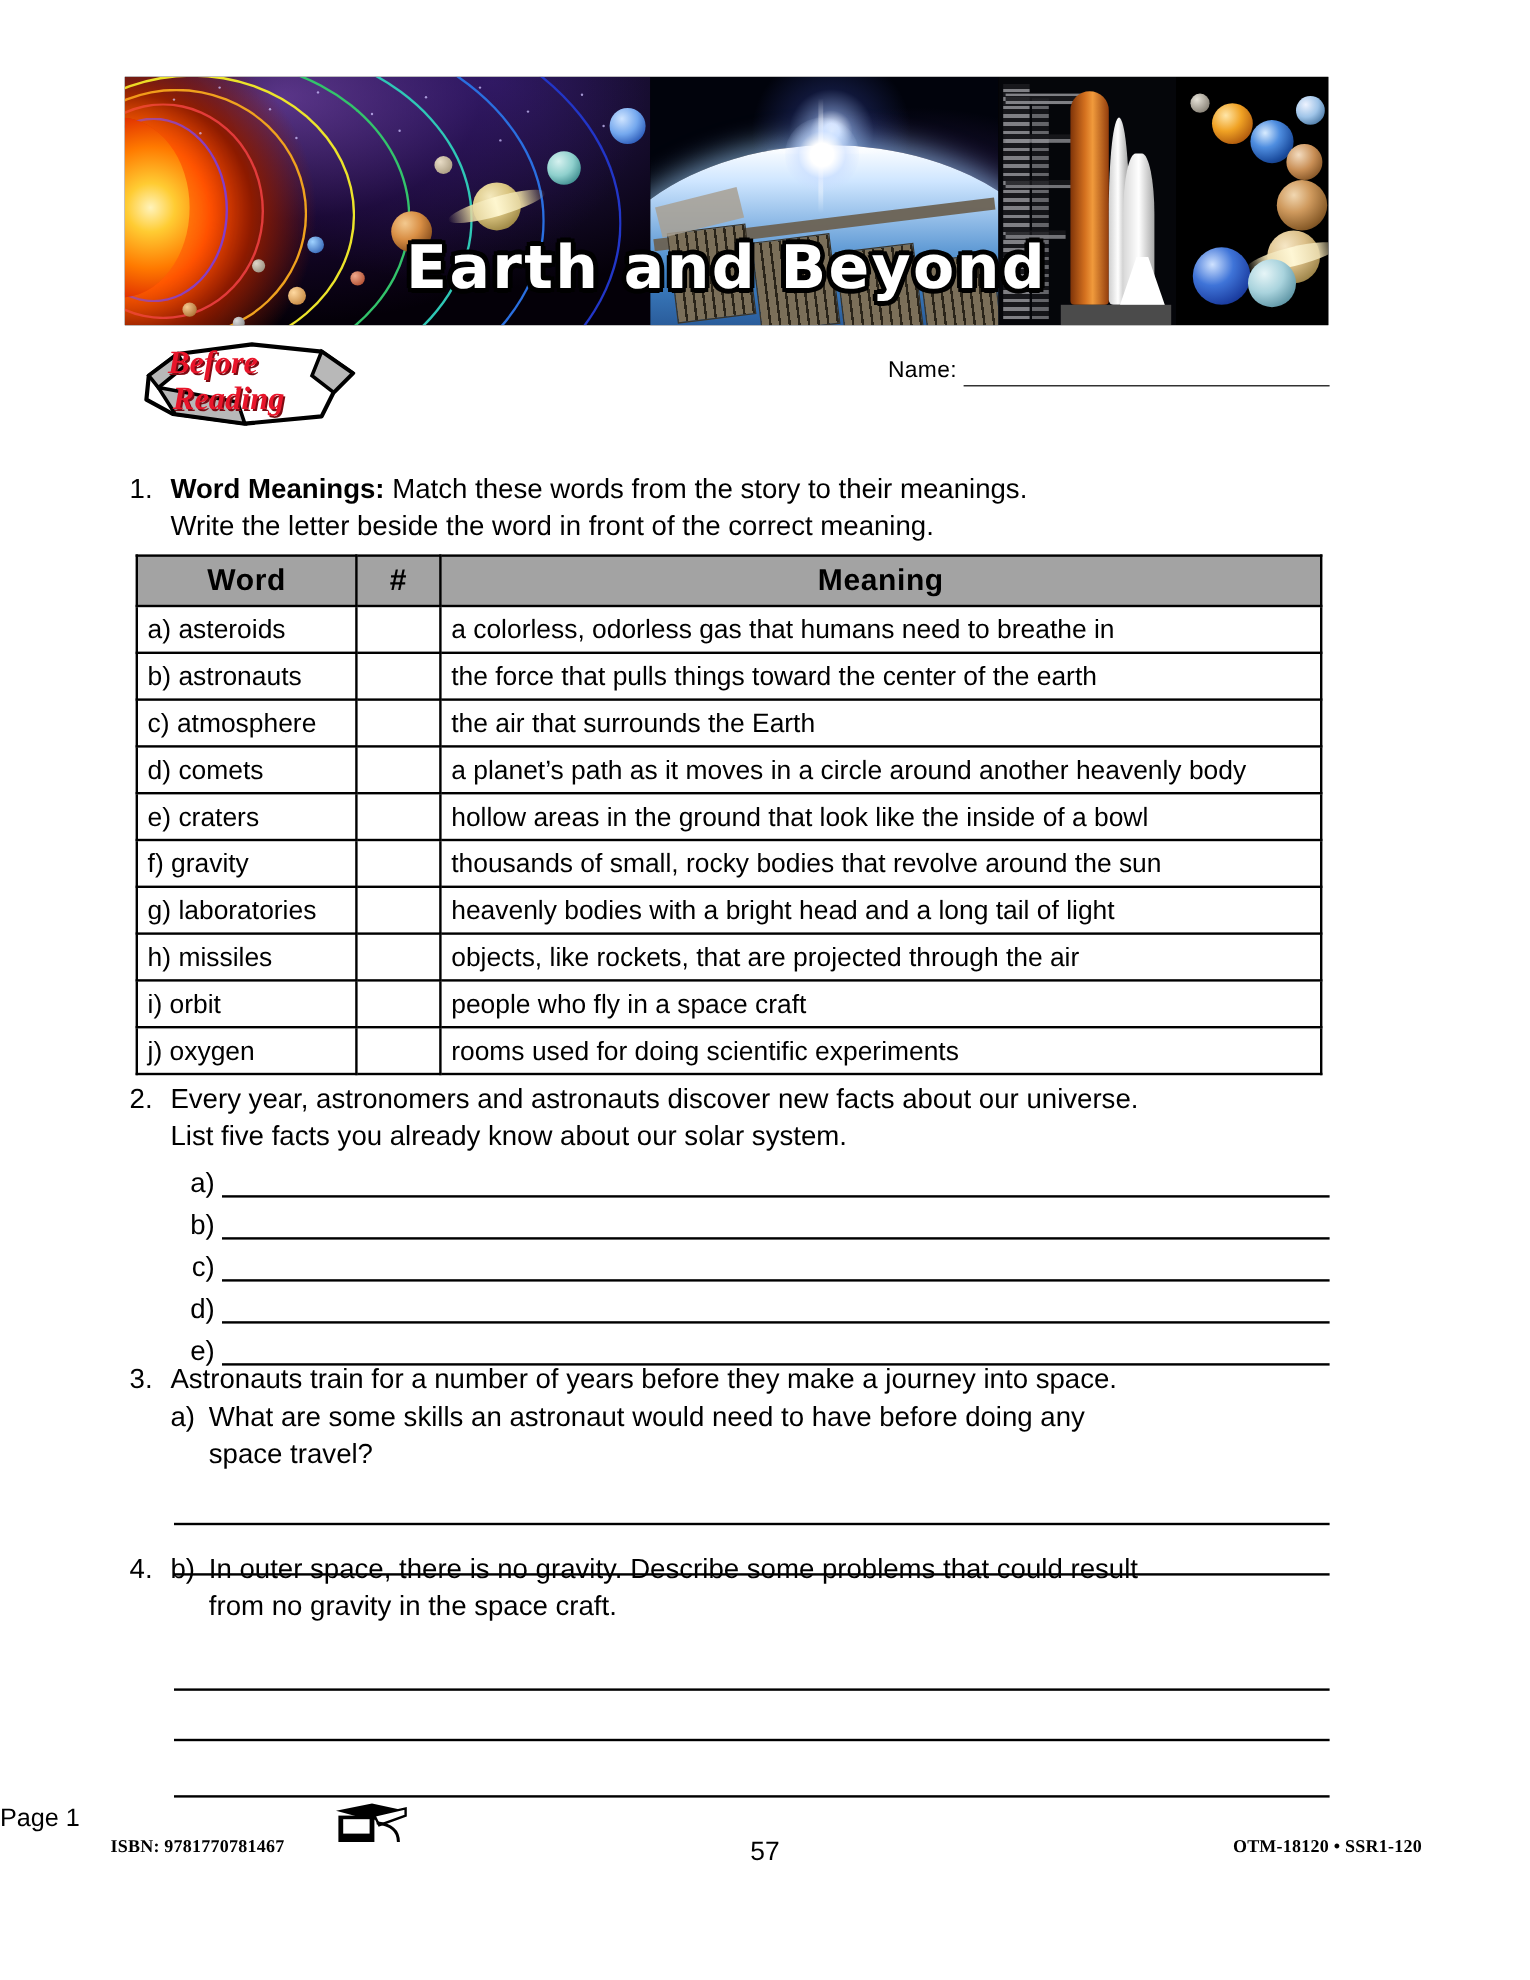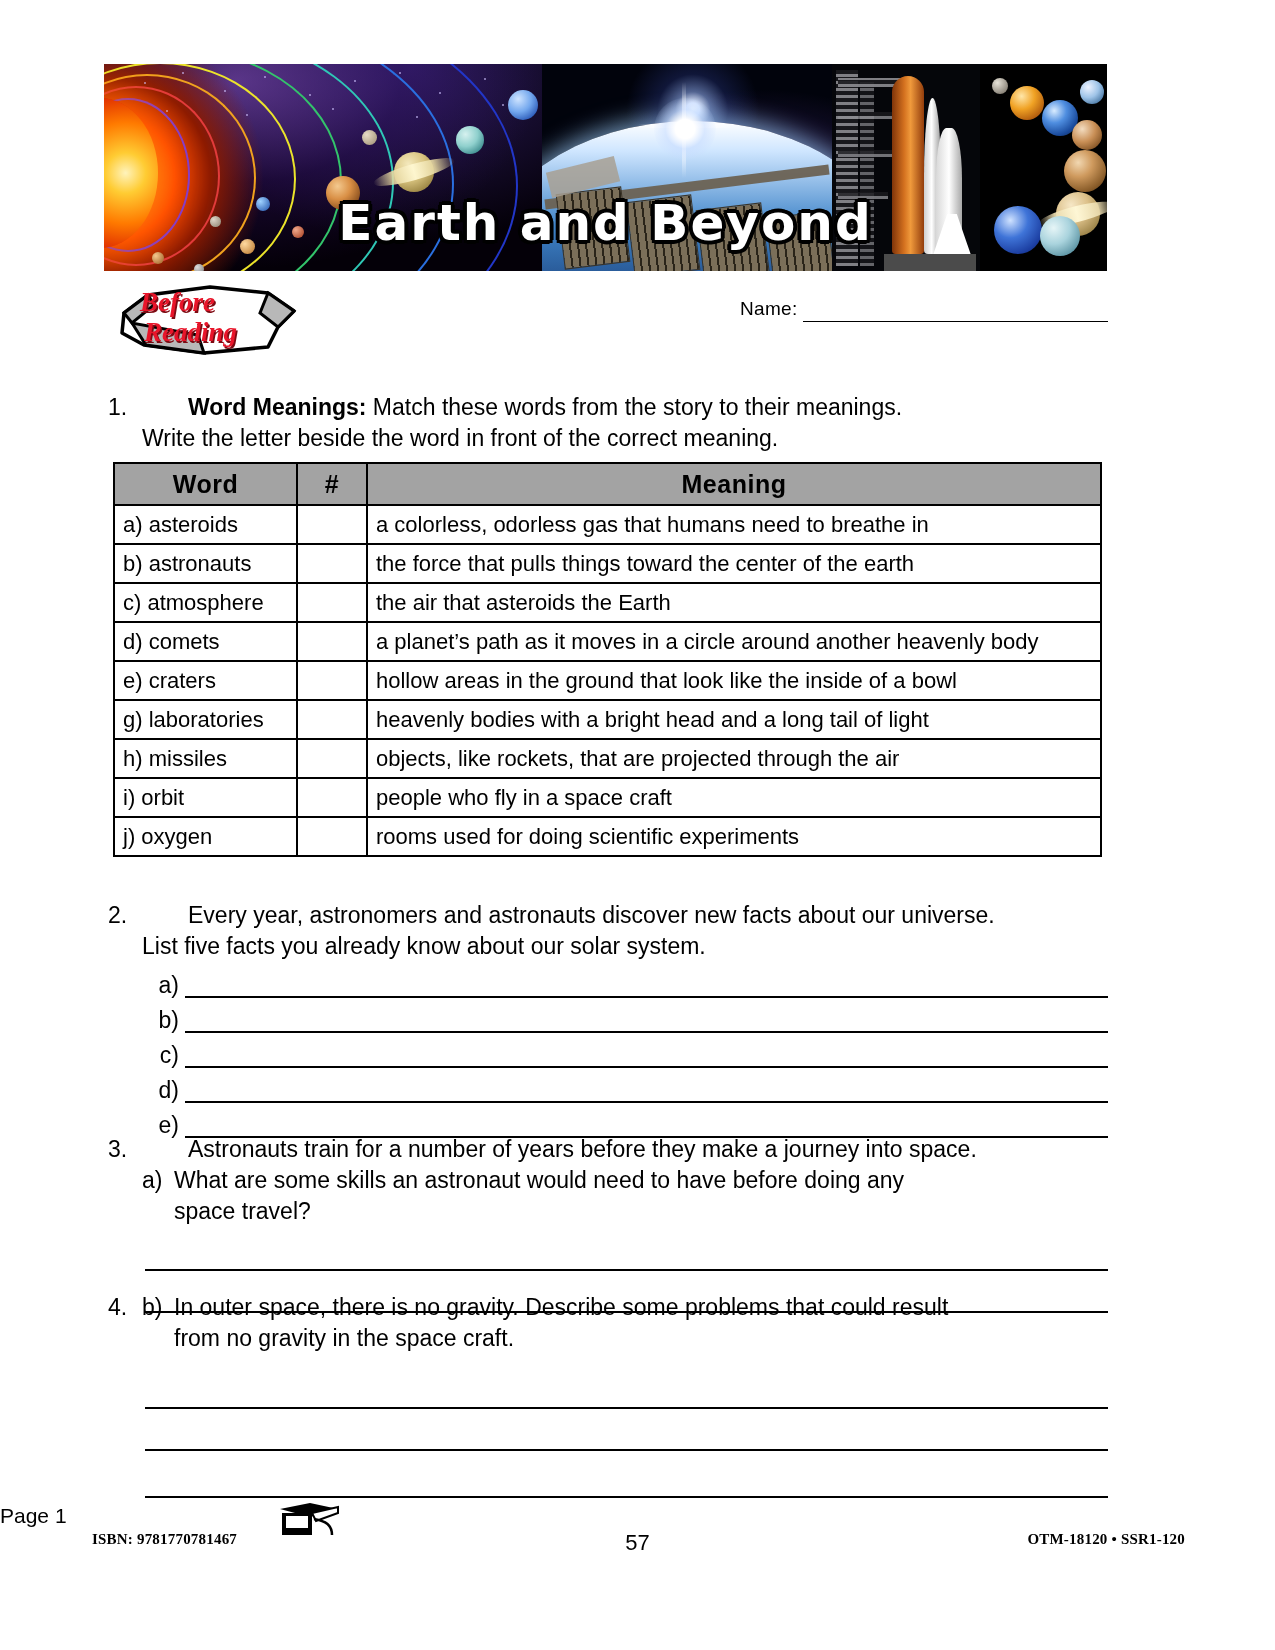--- a/index.html
+++ b/index.html
@@ -208,21 +208,21 @@
     display: flex;
     align-items: baseline;
     font-size: 23px;
     line-height: 31px;
   }
   .q-num {
     width: 34px;
     flex: 0 0 34px;
     text-align: left;
   }
-  .q-body { flex: 1; margin-left: 46px; }
+  .q-body { flex: 1; }
   .q-body b { font-weight: bold; }
   .q1-second {
     margin-left: 34px;
     font-size: 23px;
     line-height: 31px;
   }
 
   
   table.wm {
     position: absolute;
@@ -517,31 +517,36 @@
         <td class="cell-mean">a colorless, odorless gas that humans need to breathe in</td>
       </tr>
       <tr>
         <td class="cell-word">b) astronauts</td>
         <td class="cell-num"></td>
         <td class="cell-mean">the force that pulls things toward the center of the earth</td>
       </tr>
       <tr>
         <td class="cell-word">c) atmosphere</td>
         <td class="cell-num"></td>
-        <td class="cell-mean">the air that asteroids the Earth</td>
+        <td class="cell-mean">the air that surrounds the Earth</td>
       </tr>
       <tr>
         <td class="cell-word">d) comets</td>
         <td class="cell-num"></td>
         <td class="cell-mean">a planet’s path as it moves in a circle around another heavenly body</td>
       </tr>
       <tr>
         <td class="cell-word">e) craters</td>
         <td class="cell-num"></td>
         <td class="cell-mean">hollow areas in the ground that look like the inside of a bowl</td>
+      </tr>
+      <tr>
+        <td class="cell-word">f) gravity</td>
+        <td class="cell-num"></td>
+        <td class="cell-mean">thousands of small, rocky bodies that revolve around the sun</td>
       </tr>
       <tr>
         <td class="cell-word">g) laboratories</td>
         <td class="cell-num"></td>
         <td class="cell-mean">heavenly bodies with a bright head and a long tail of light</td>
       </tr>
       <tr>
         <td class="cell-word">h) missiles</td>
         <td class="cell-num"></td>
         <td class="cell-mean">objects, like rockets, that are projected through the air</td>

